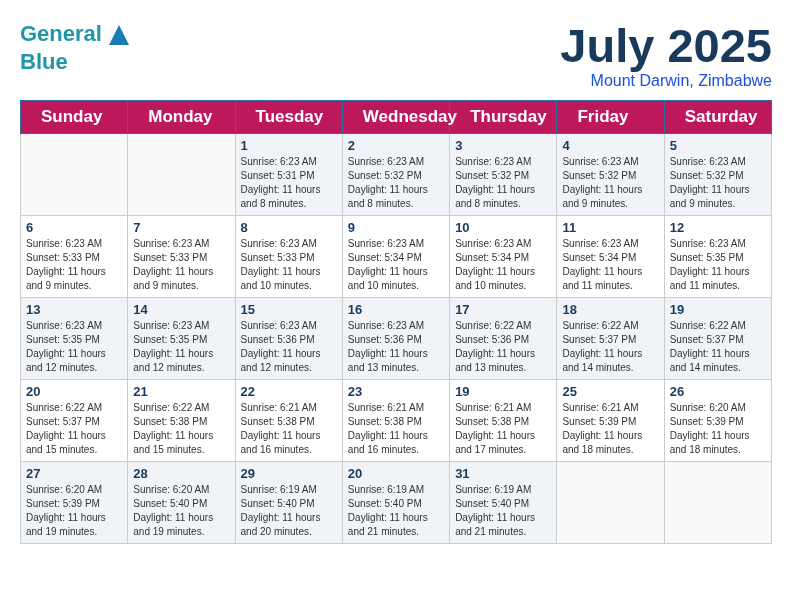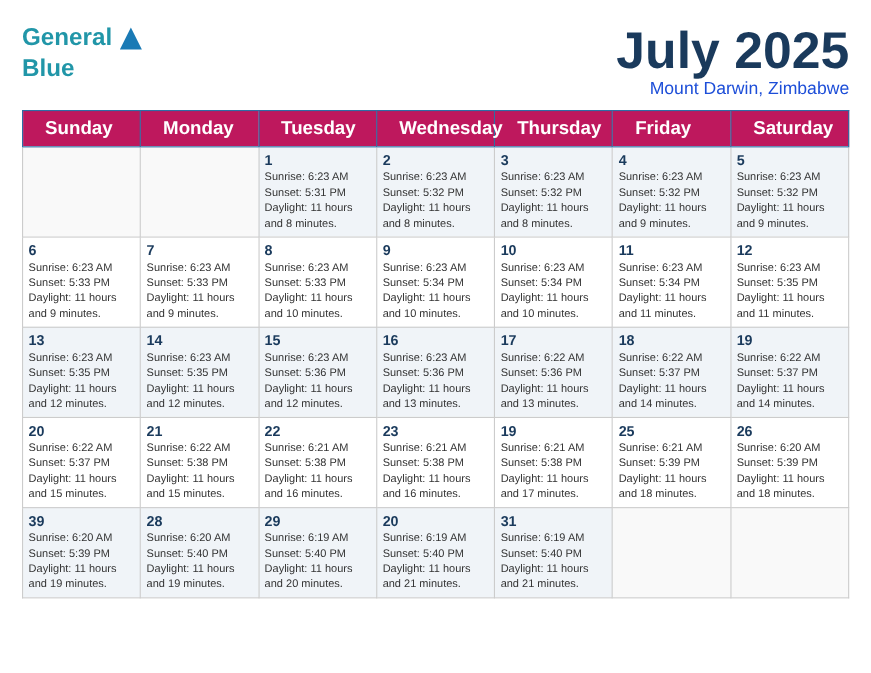--- a/index.html
+++ b/index.html
@@ -286,21 +286,21 @@
         </td>
         <td>
           <span class="day-num">26</span>
           <div class="day-info" style="white-space: pre-line;">Sunrise: 6:20 AM
 Sunset: 5:39 PM
 Daylight: 11 hours and 18 minutes.</div>
         </td>
       </tr>
       <tr>
         <td>
-          <span class="day-num">39</span>
+          <span class="day-num">27</span>
           <div class="day-info" style="white-space: pre-line;">Sunrise: 6:20 AM
 Sunset: 5:39 PM
 Daylight: 11 hours and 19 minutes.</div>
         </td>
         <td>
           <span class="day-num">28</span>
           <div class="day-info" style="white-space: pre-line;">Sunrise: 6:20 AM
 Sunset: 5:40 PM
 Daylight: 11 hours and 19 minutes.</div>
         </td>

